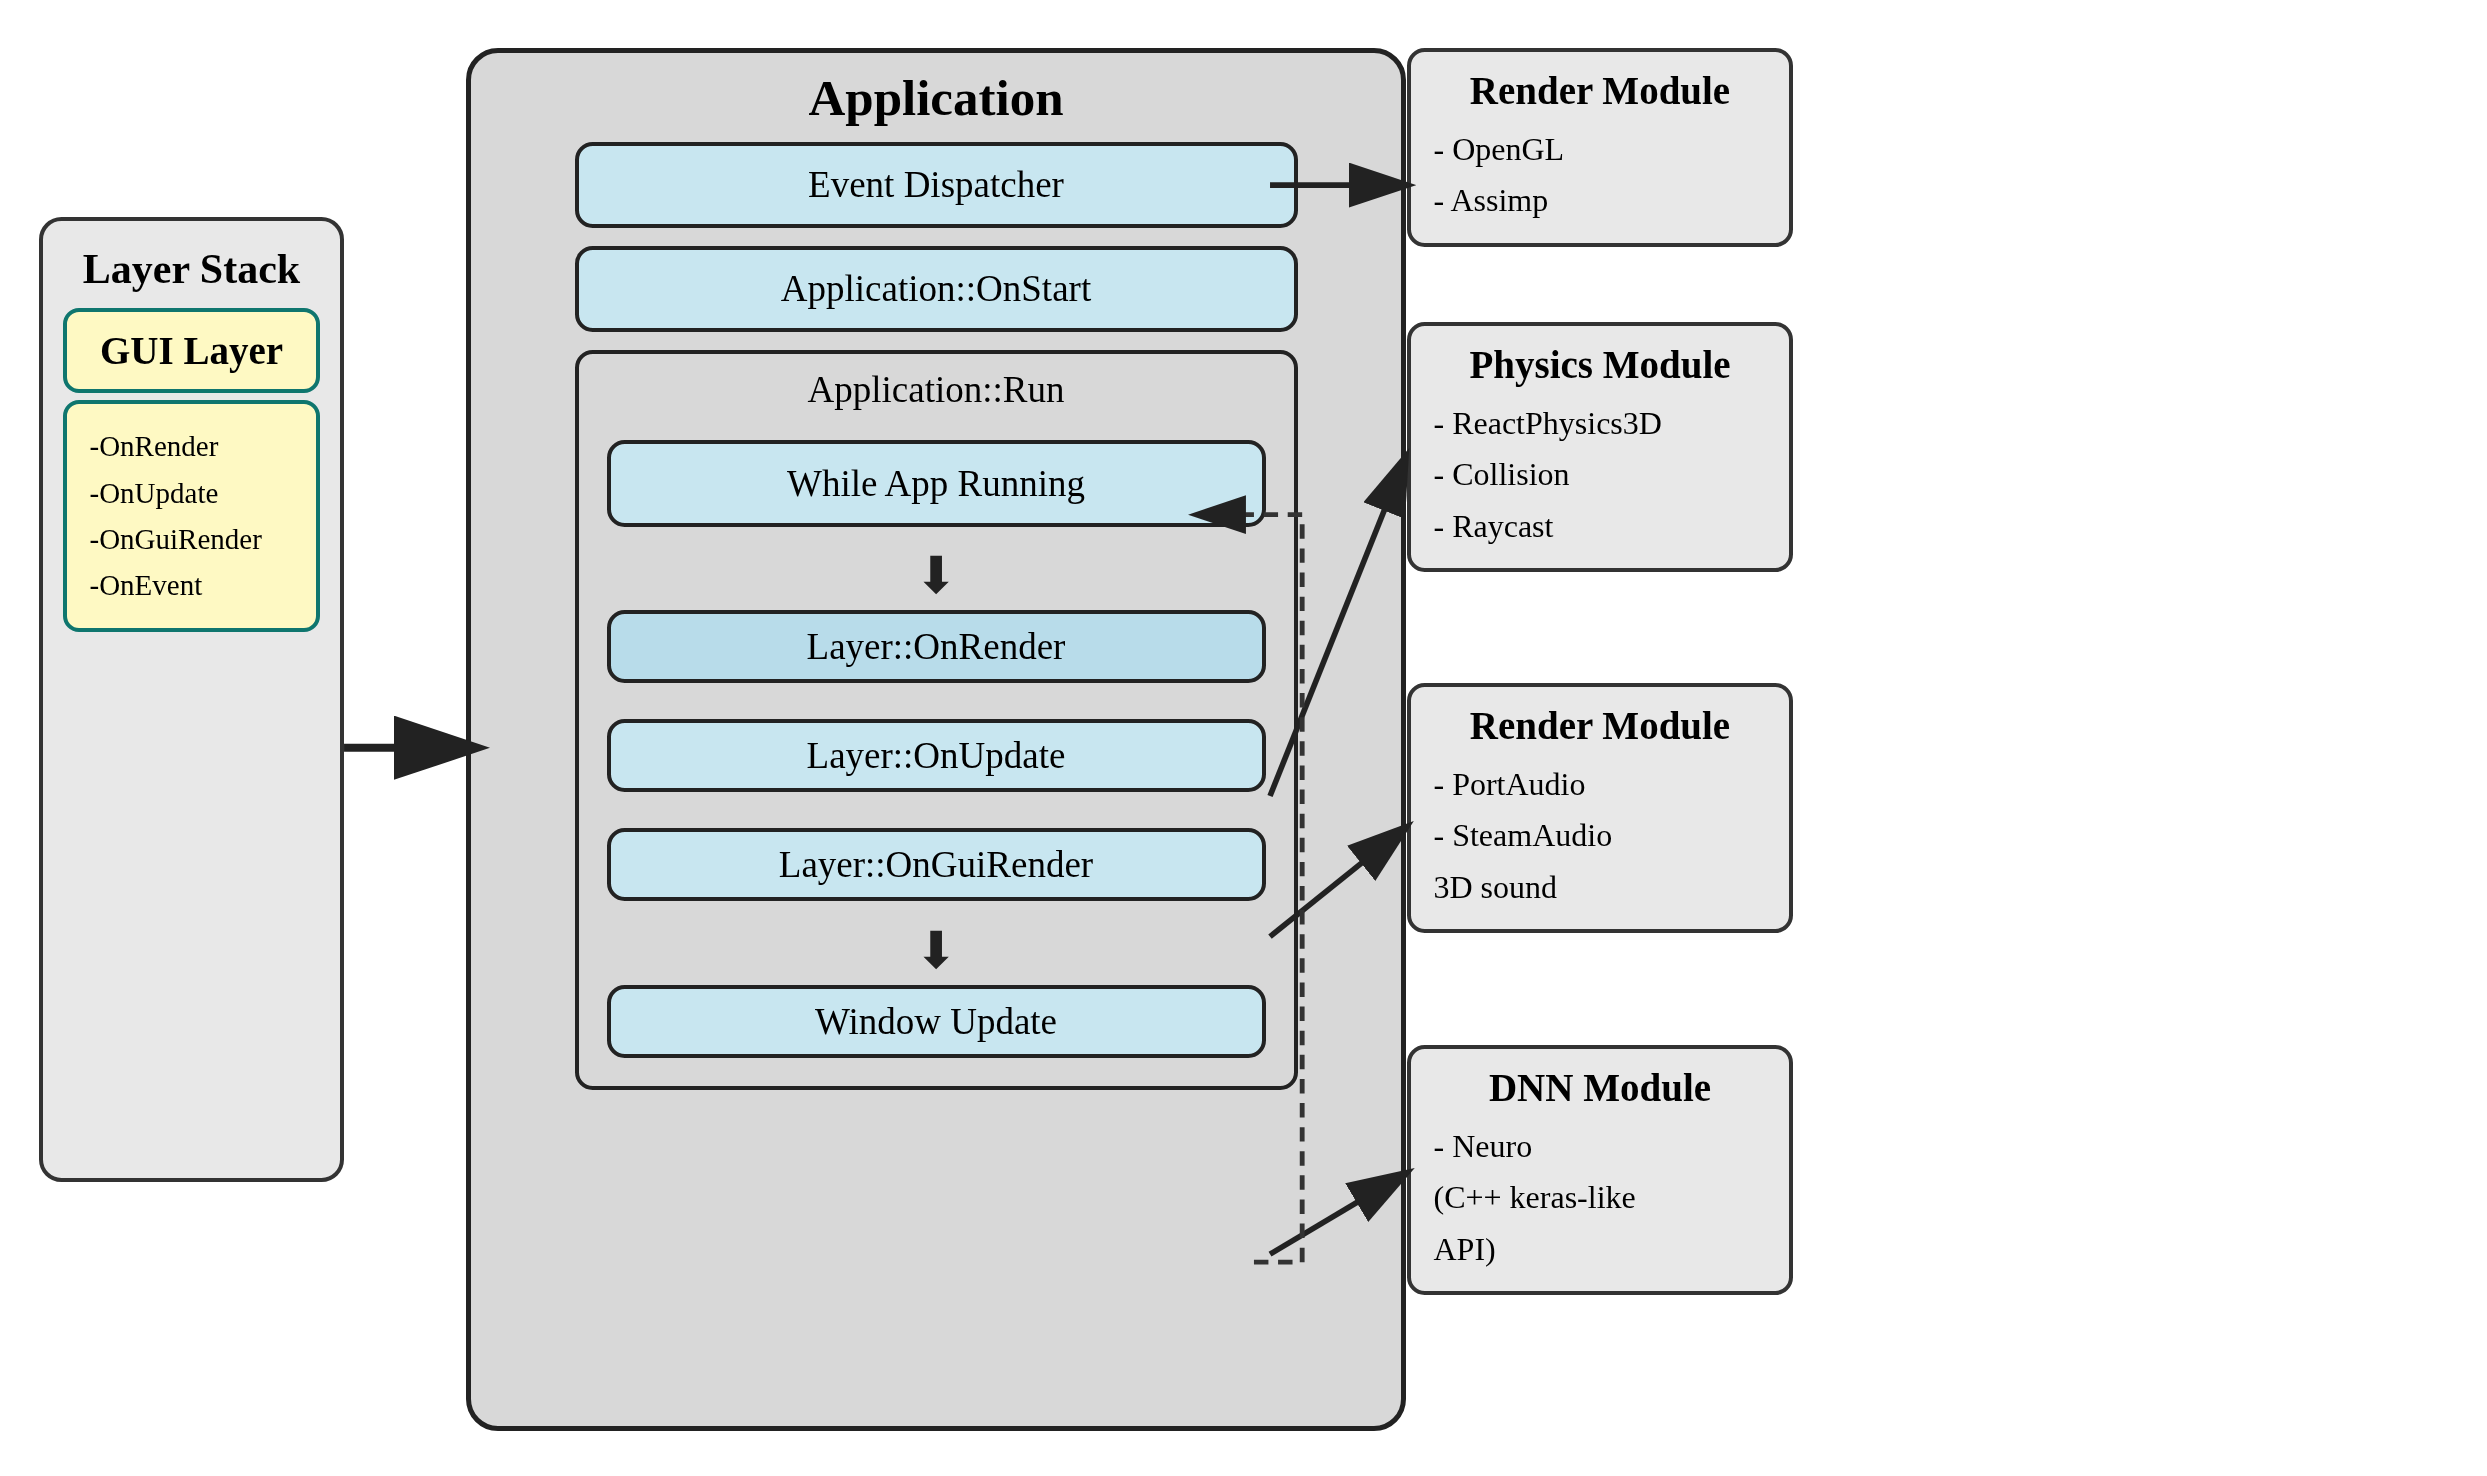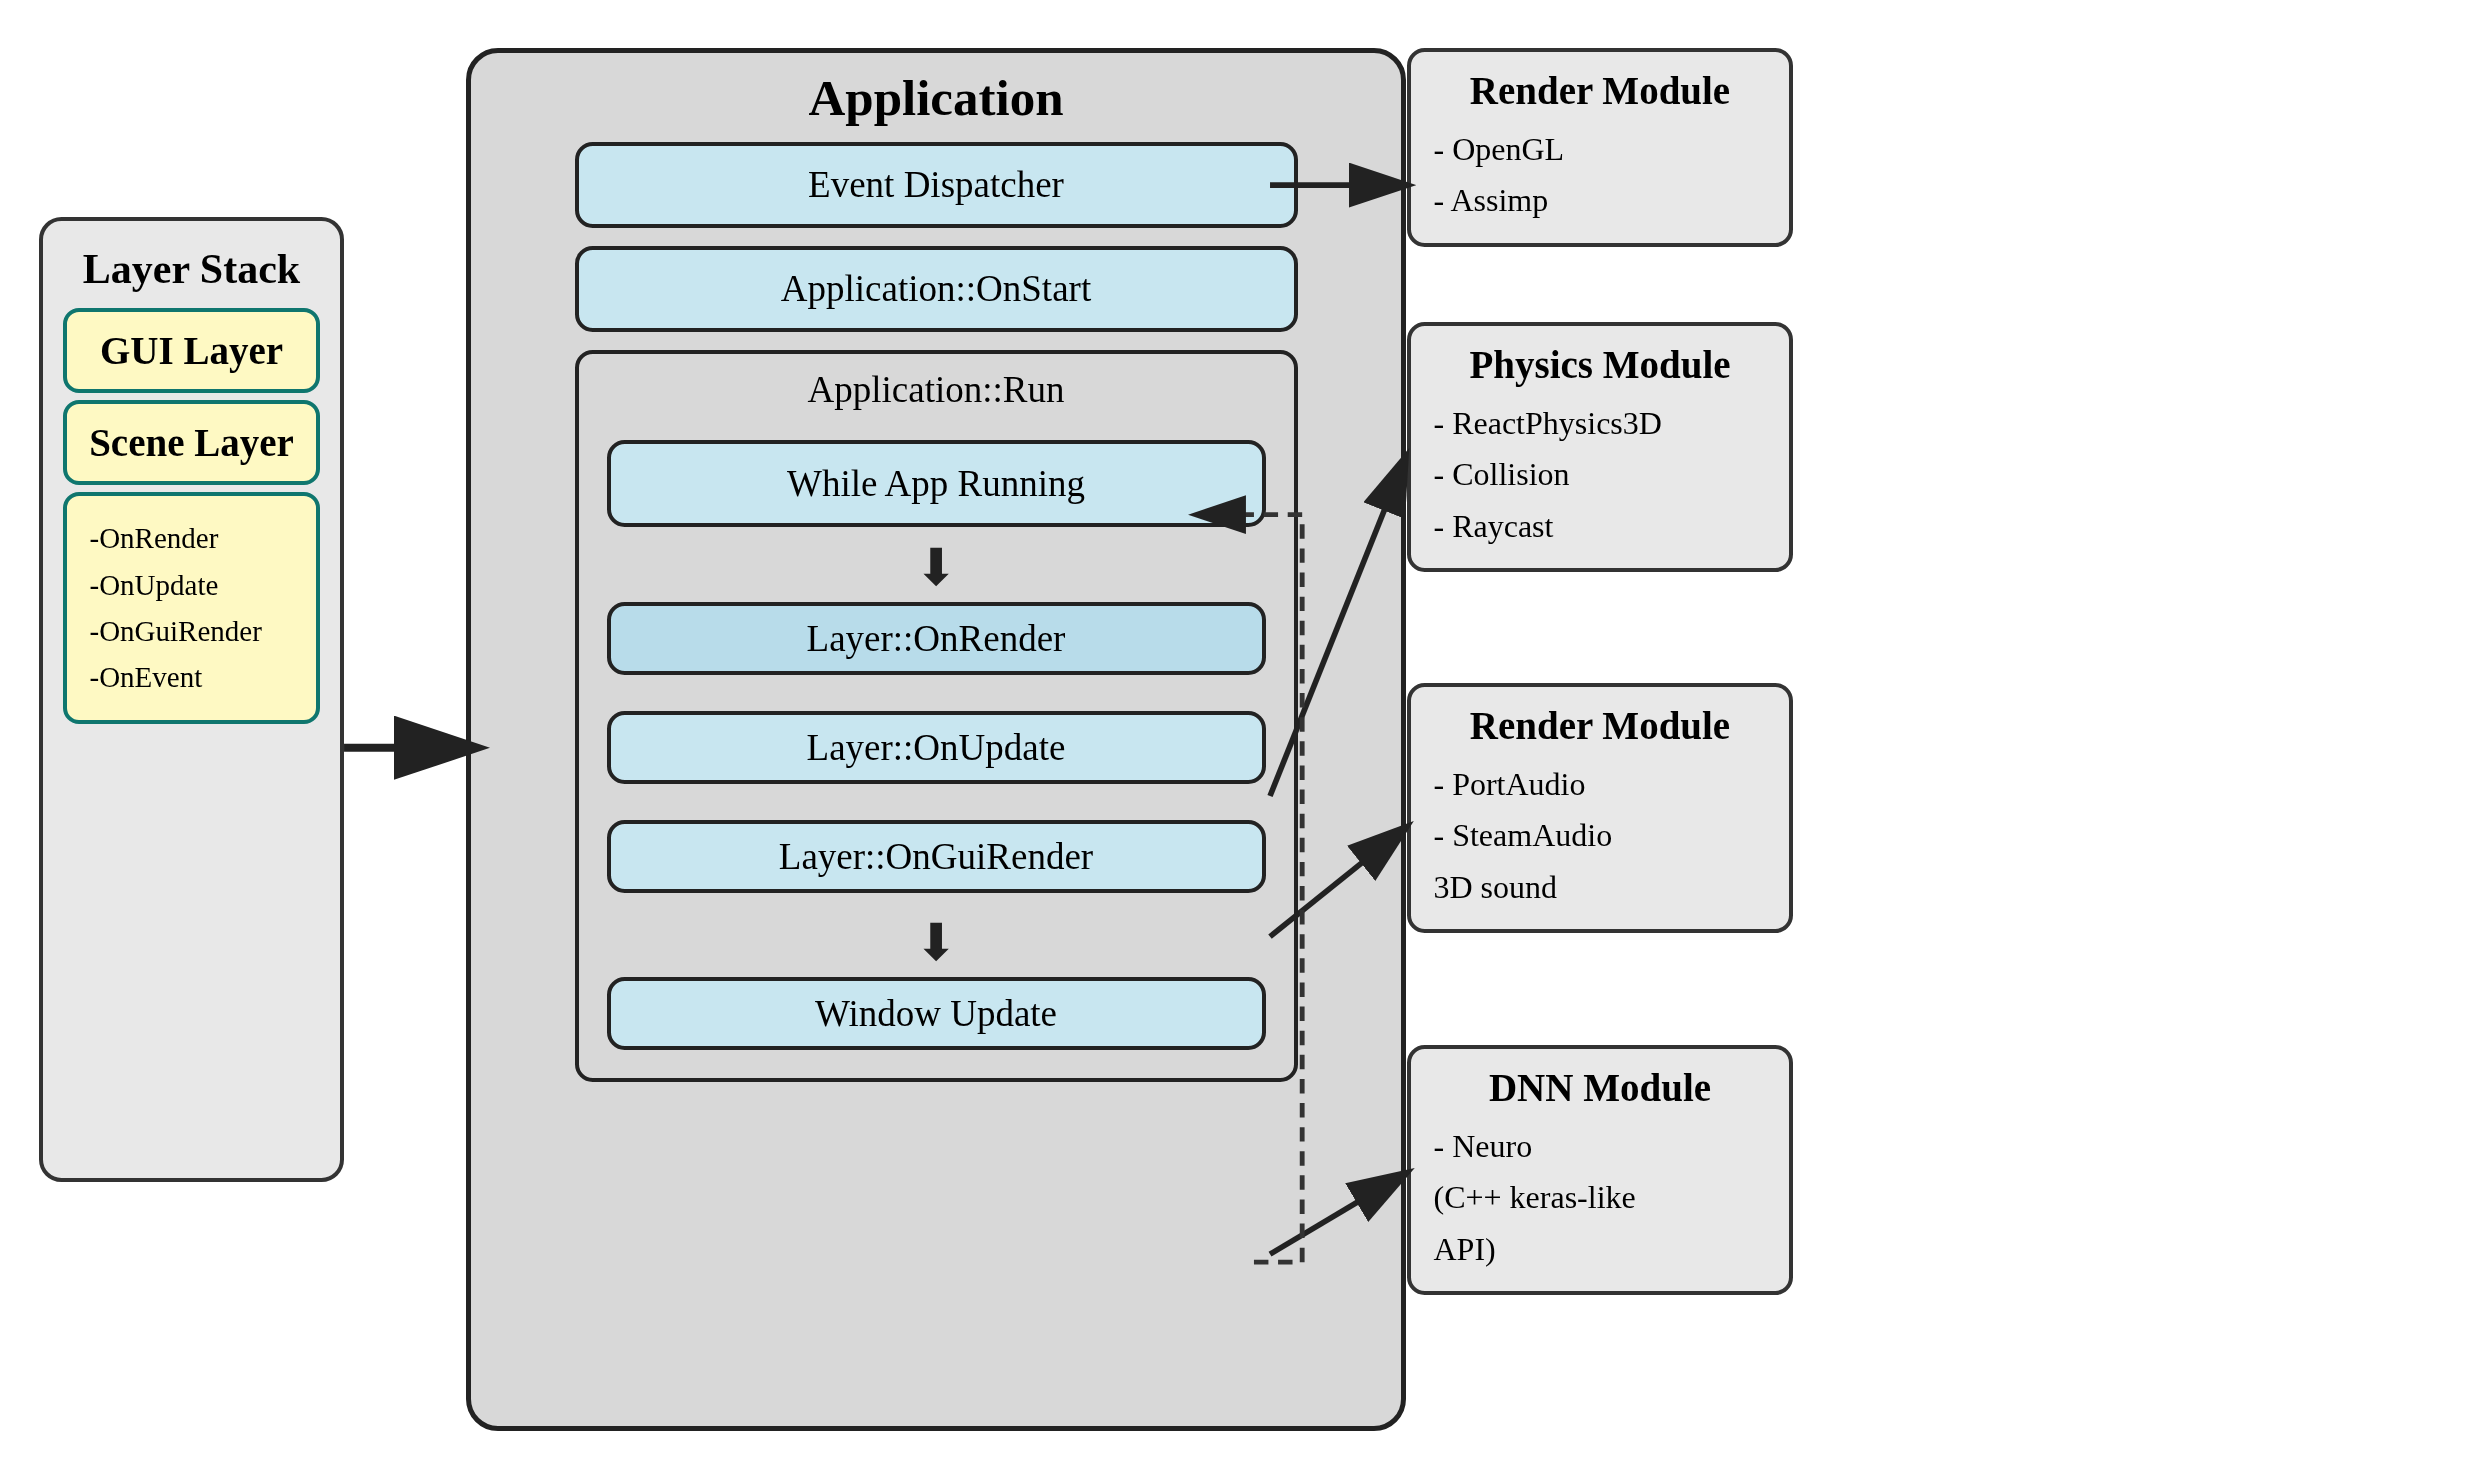--- a/index.html
+++ b/index.html
@@ -117,21 +117,21 @@
     }
 
     .while-box {
       width: 659px;
       border: 4px solid #222;
       border-radius: 17.7px;
       background: #c8e6f0;
       text-align: center;
       font-size: 37px;
       padding: 17.7px 8px;
-      margin-bottom: 16px;
+      margin-bottom: 24px;
     }
 
     
     .arrow-down-double {
       font-size: 51px;
       line-height: 1;
       margin-bottom: 8px;
       color: #222;
     }
 
@@ -183,23 +183,20 @@
   </style>
 </head>
 <body>
 
 <div class="diagram-container">
 
   <div class="layer-stack-outer">
     <div class="layer-stack-title">Layer Stack</div>
     <div class="layer-box">
       <span>GUI Layer</span>
-    </div>
-    <div class="layer-box">
-      <span>Scene Layer</span>
     </div>
     <div class="layer-box methods">
       -OnRender<br>-OnUpdate<br>-OnGuiRender<br>-OnEvent
     </div>
   </div>
 
   <div class="application-outer">
     <div class="application-title">Application</div>
     <div class="app-box">Event Dispatcher</div>
     <div class="app-box">Application::OnStart</div>

